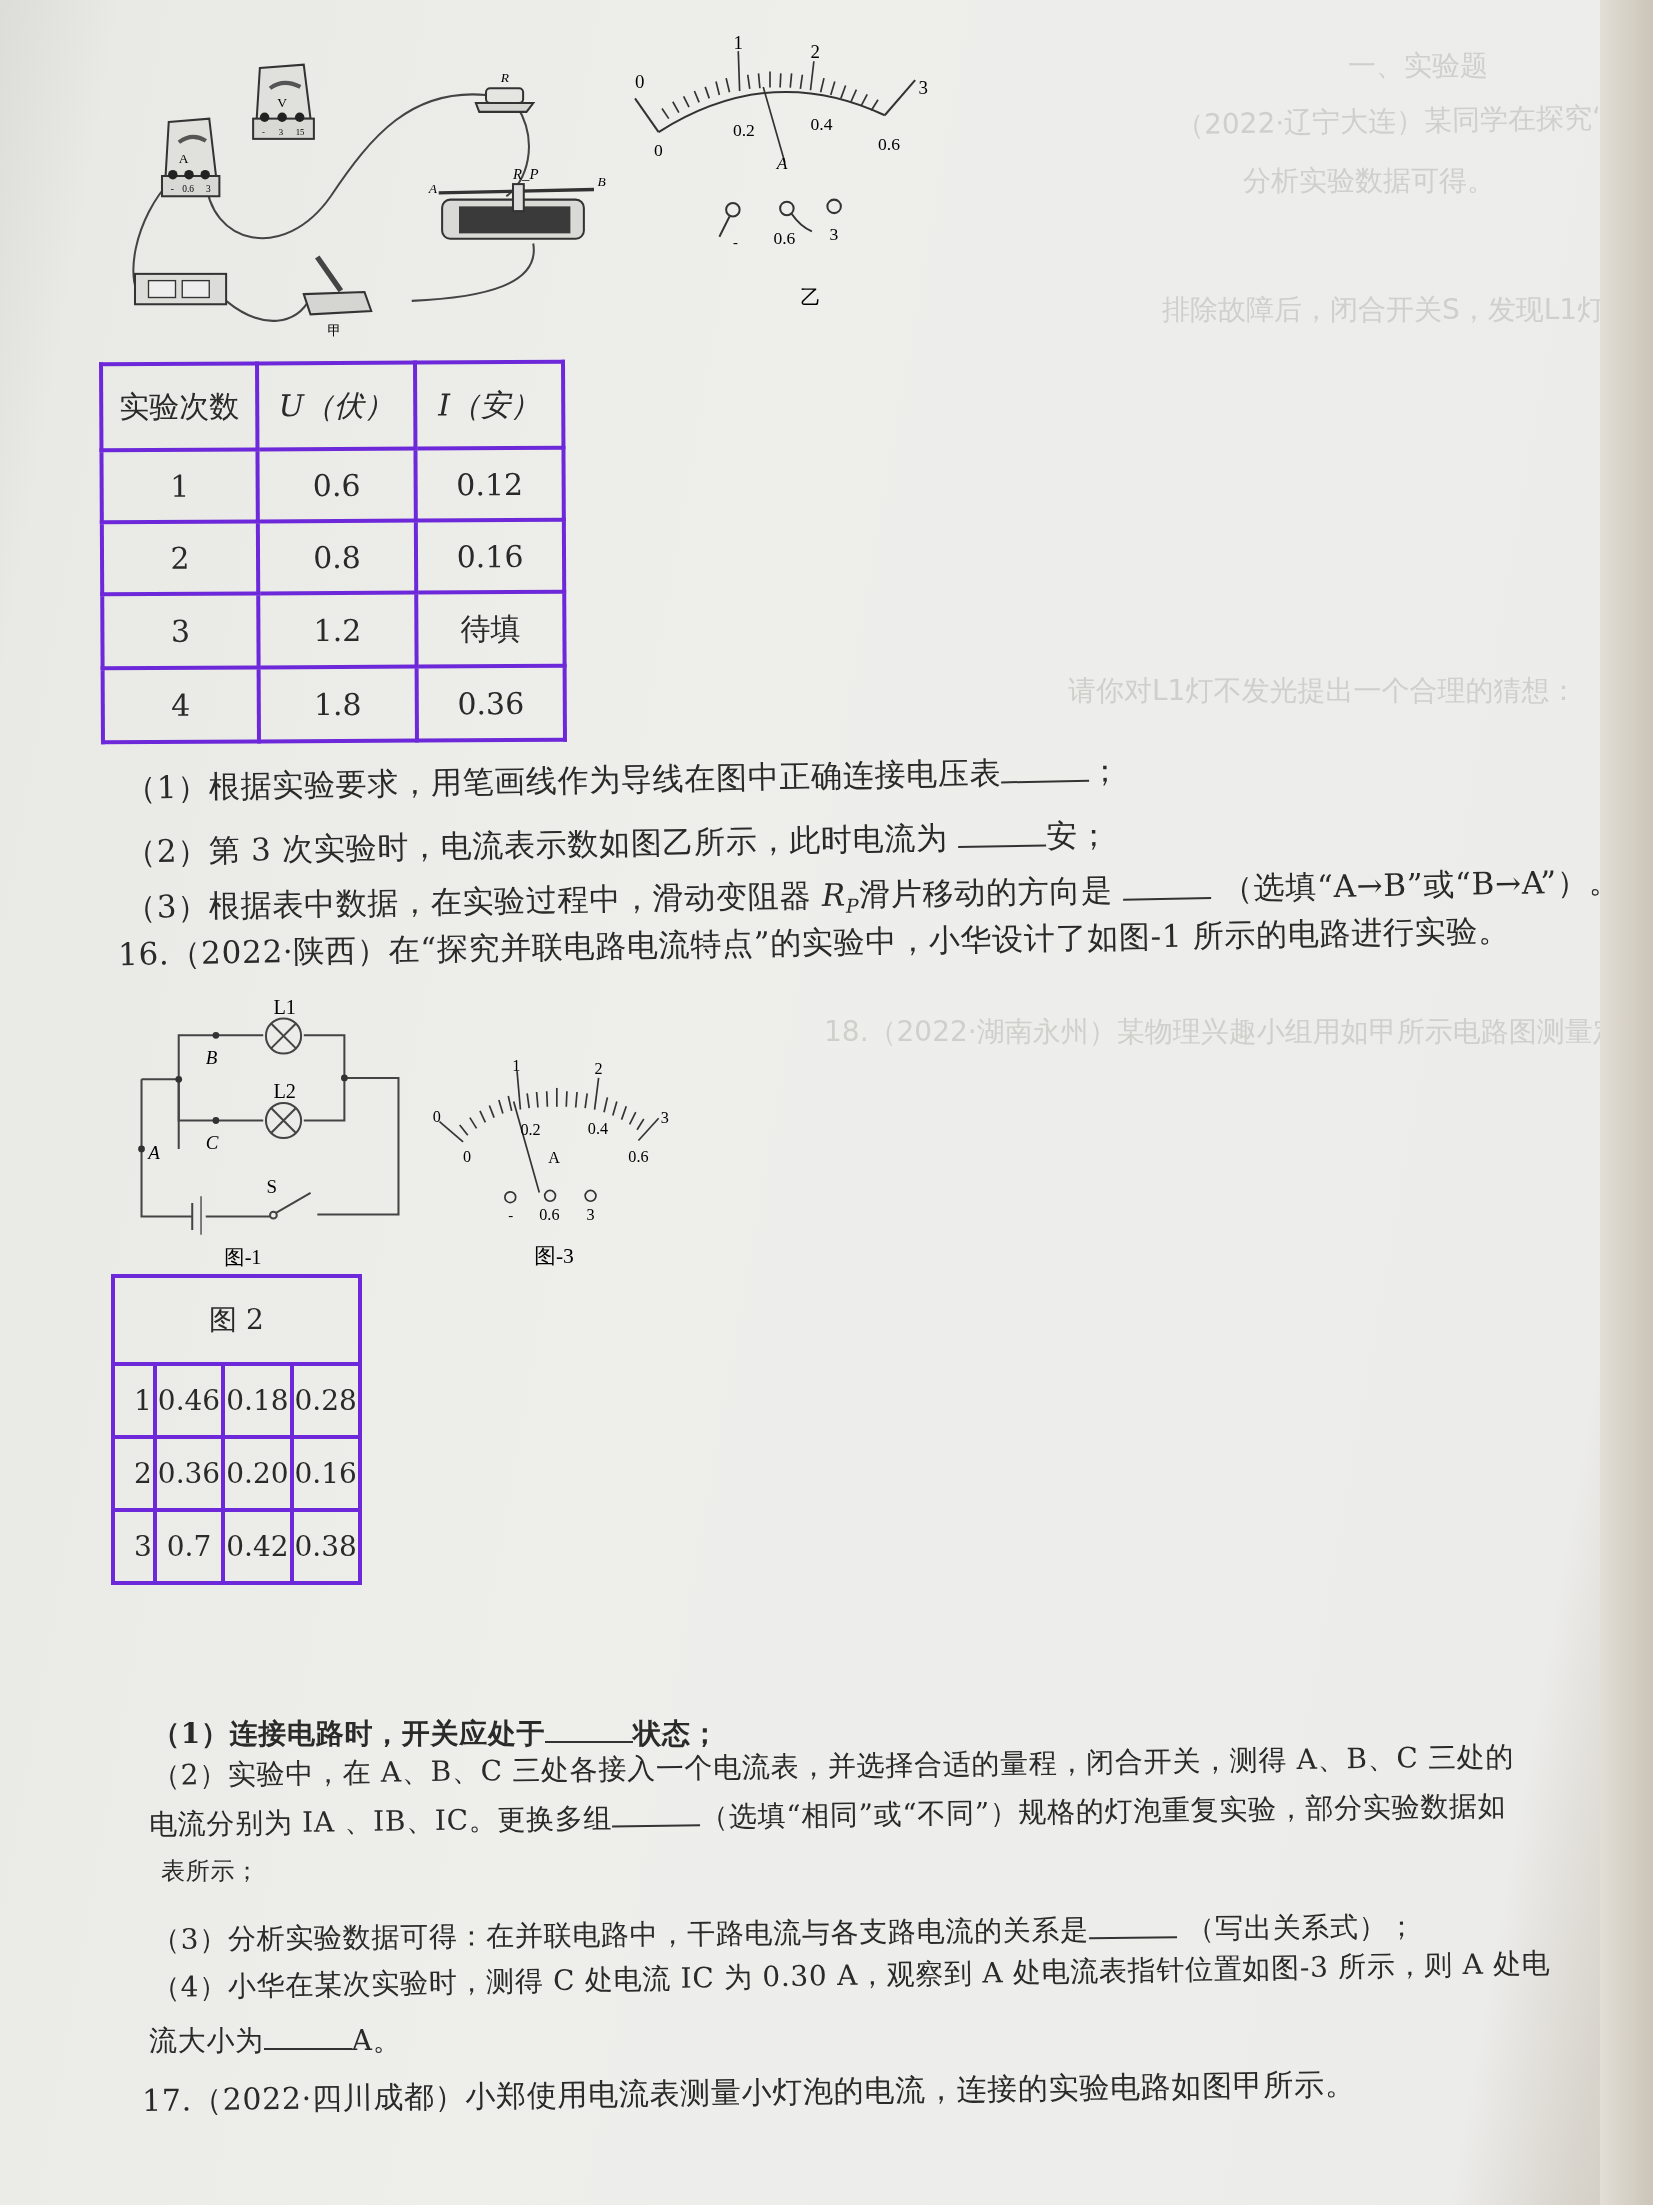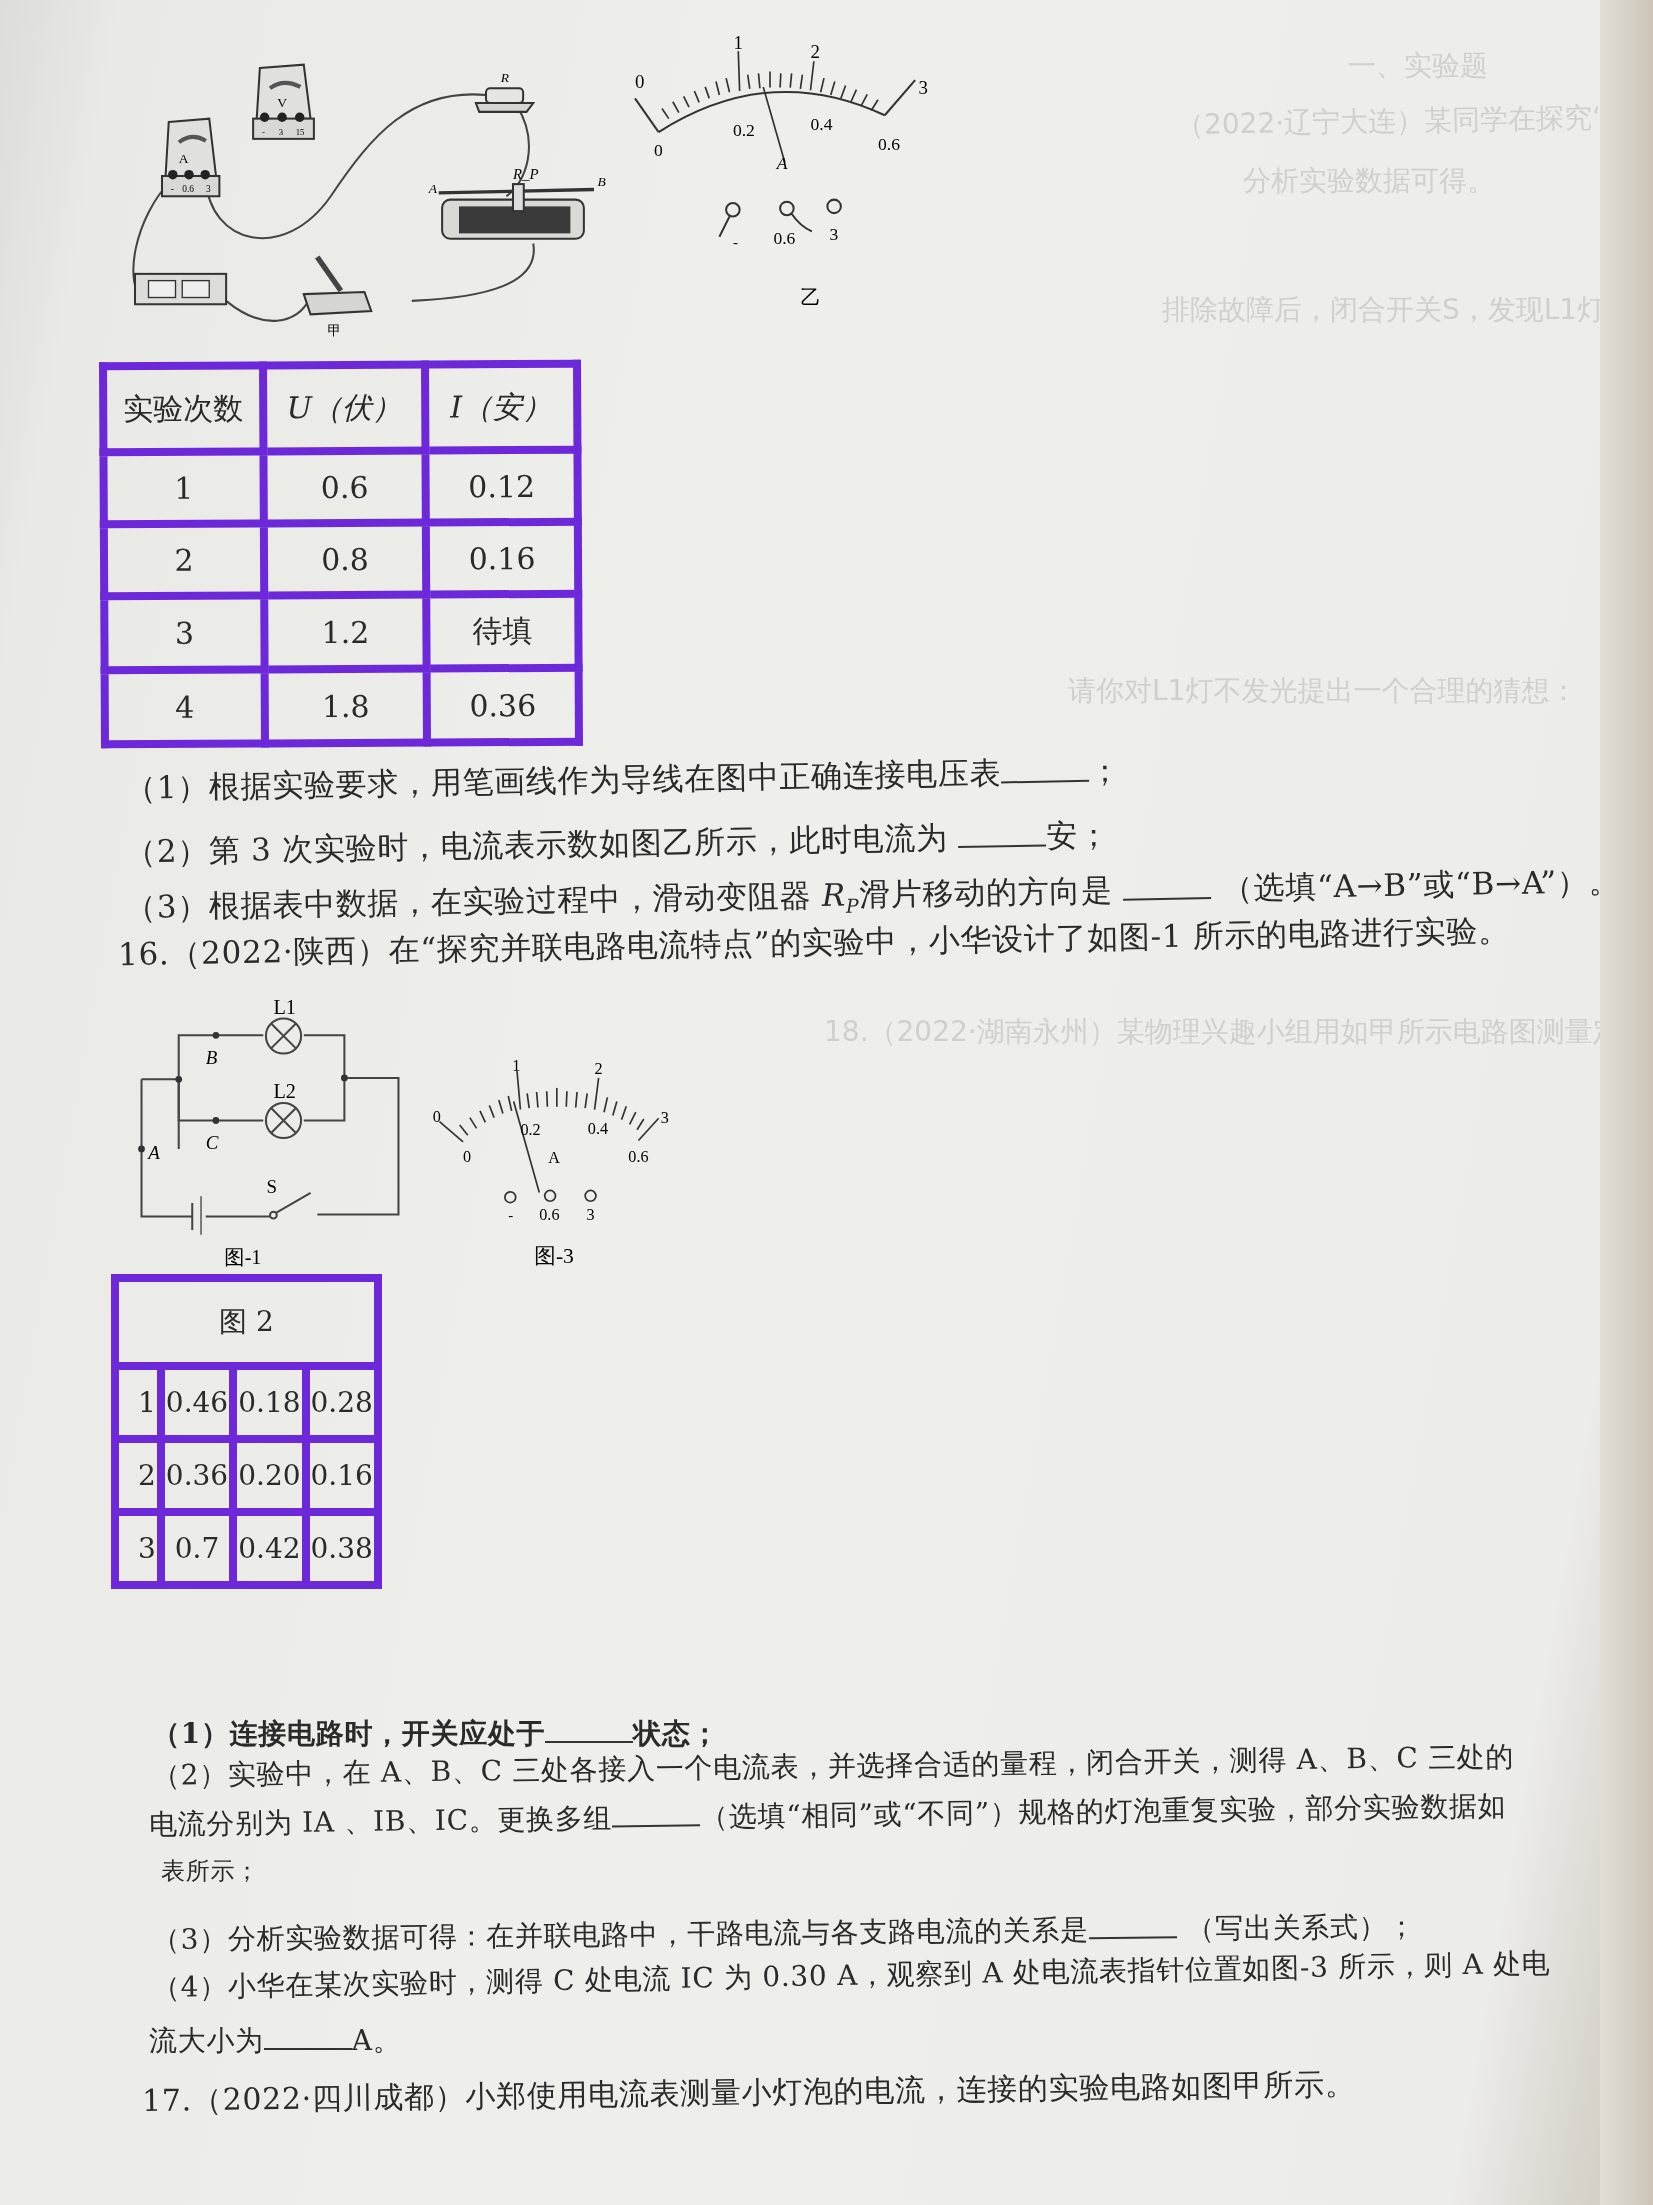--- a/index.html
+++ b/index.html
@@ -9,21 +9,21 @@
     font-family: "DejaVu Serif", "Liberation Serif", serif;
     color:#2a2a2a;
     position:relative;
   }
   .abs { position:absolute; }
   .ghost { position:absolute; color:#cfcfcb; font-family:"DejaVu Sans", sans-serif; font-size:28px; white-space:nowrap; }
   .q-line { position:absolute; font-size:31px; white-space:nowrap; letter-spacing:0.7px; }
   .blank { display:inline-block; border-bottom:2px solid #333; min-width:88px; height:1em; vertical-align:baseline; }
   .ital { font-style:italic; }
   table.data { position:absolute; border-collapse:collapse; font-size:30px; }
-  table.data td { border:8px solid #6d28d9; text-align:center; }
+  table.data td { border:4px solid #6d28d9; text-align:center; }
   svg text { font-family:"Liberation Serif", serif; }
   .right-edge { position:absolute; right:0; top:0; width:54px; height:2205px; background:linear-gradient(90deg,#e2ded6,#cbc4b7); }
 </style>
 </head>
 <body>
 
 <div class="ghost" style="left:1348px;top:47px;">一、实验题</div>
 <div class="ghost" style="left:1176px;top:101px;transform:rotate(-1deg);">（2022·辽宁大连）某同学在探究“串联电路中...</div>
 <div class="ghost" style="left:1243px;top:162px;">分析实验数据可得。</div>
 <div class="ghost" style="left:1162px;top:291px;">排除故障后，闭合开关S，发现L1灯不亮，L2灯亮...</div>

